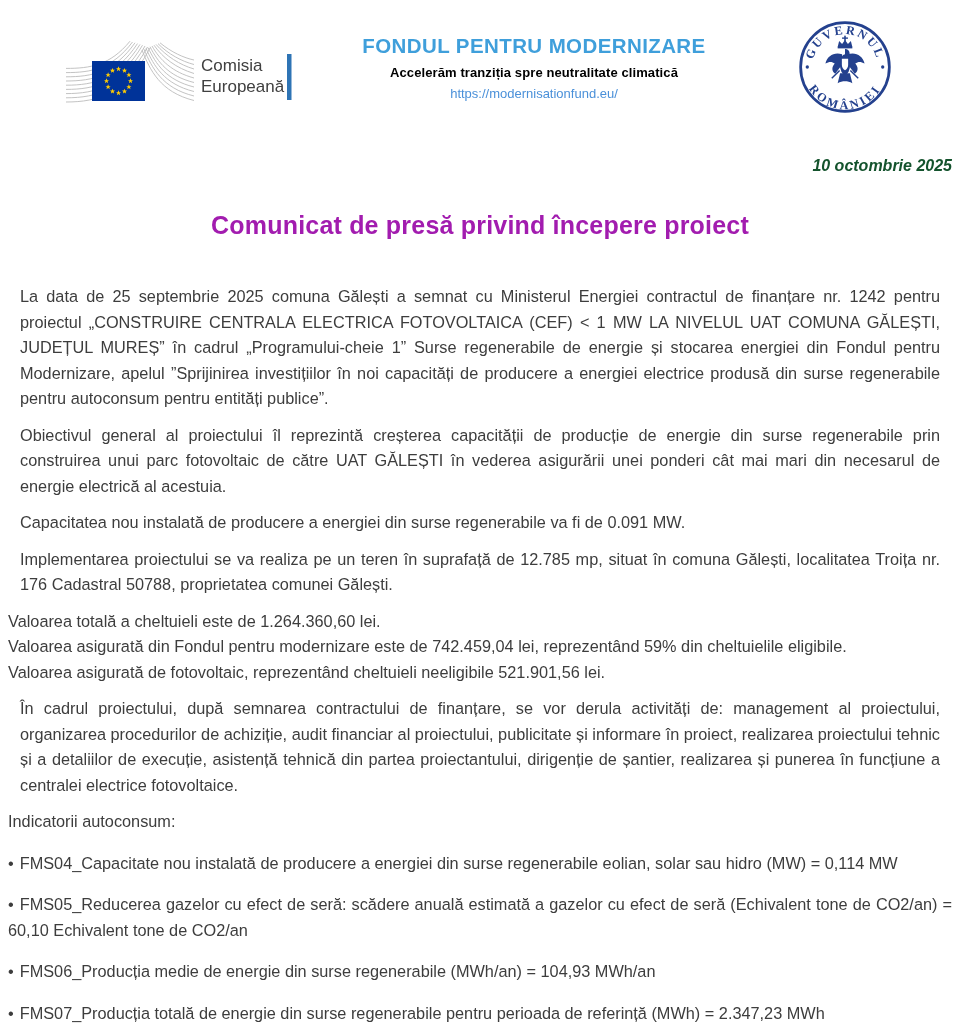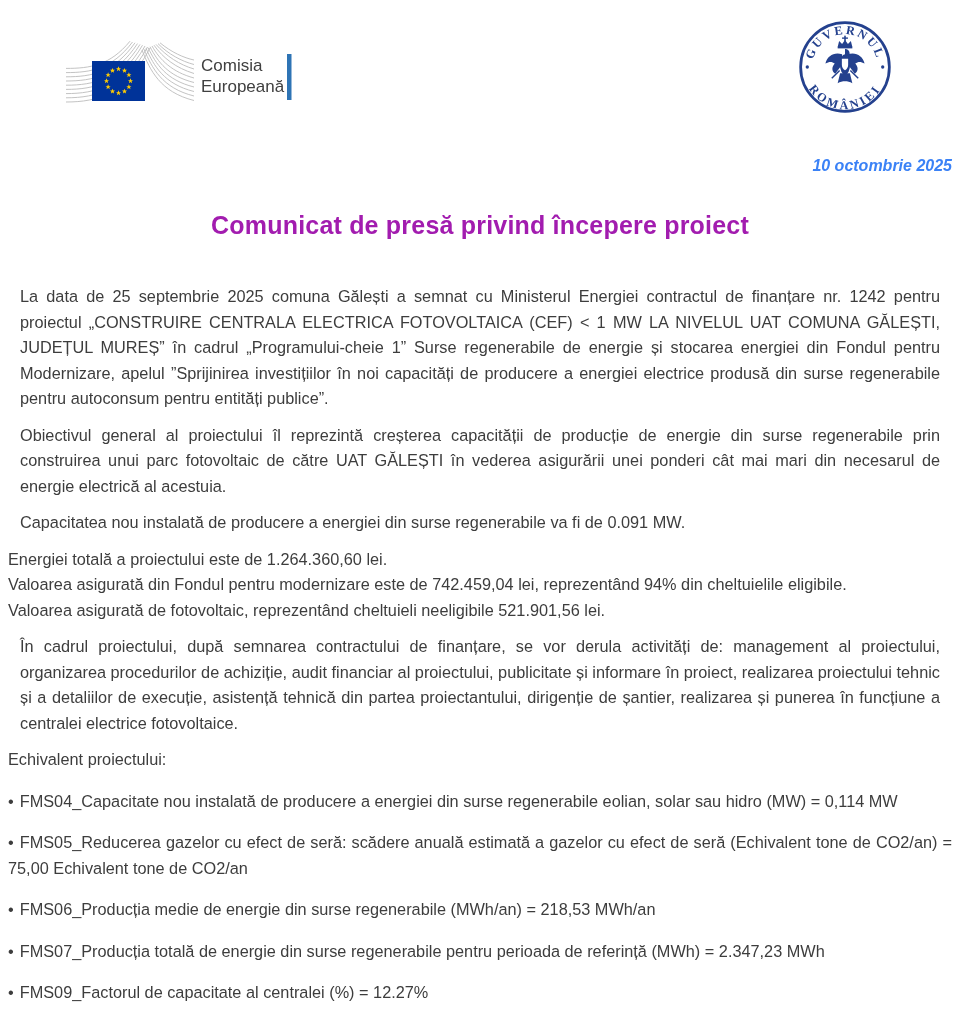--- a/index.html
+++ b/index.html
@@ -12,21 +12,21 @@
   .header{position:relative;height:130px;}
   .eu-logo{position:absolute;left:56px;top:38px;text-decoration:underline;}
   .fund-block{position:absolute;left:330px;top:34px;width:392px;text-align:center;}
   .fund-title{font-size:20.5px;font-weight:bold;color:#3f9fdb;letter-spacing:.4px;line-height:1.15;}
   .fund-tagline{font-size:13px;font-weight:bold;color:#000;margin-top:7px;letter-spacing:.1px;}
   .fund-url{font-size:13px;margin-top:6px;}
   .fund-url a{color:#4a90d9;text-decoration:none;}
   .gov-seal{position:absolute;left:790px;top:20px;}
   
   .date-row{margin-top:26px;text-align:right;font-size:16px;font-weight:bold;
-    font-style:italic;color:#3b82f6;line-height:20px;}
+    font-style:italic;color:#14532d;line-height:20px;}
   .doc-title{margin-top:34px;text-align:center;font-size:25px;font-weight:bold;
     color:#a21caf;letter-spacing:.2px;line-height:30px;}
   
   .content{margin-top:44px;font-size:16.3px;line-height:25.5px;color:#3d3d3d;}
   .content p{margin:0 12px 11px;text-align:justify;}
   .financials{margin:0 0 11px;}
   .financials p{margin:0;}
   .indicators-heading{margin:0 0 3px !important;text-align:left !important;}
   .indicator{margin:16px 0 5px !important;}
   .bullet{margin-right:6px;}
@@ -82,20 +82,27 @@
           </g>
         </g>
         <g font-family="Liberation Sans, sans-serif" font-size="17" font-weight="500" fill="#404040">
           <text x="137" y="33">Comisia</text>
           <text x="137" y="54">Europeană</text>
         </g>
         <rect x="223" y="16" width="4.5" height="46" fill="#2e74b5"></rect>
       </svg>
     </div>
 
+    <div class="fund-block">
+      <div class="fund-title">FONDUL PENTRU MODERNIZARE</div>
+      <div class="fund-tagline">Accelerăm tranziția spre neutralitate climatică</div>
+      <div class="fund-url">
+        <a href="#">https://modernisationfund.eu/</a>
+      </div>
+    </div>
 
     <div class="gov-seal">
       <svg width="94" height="94" viewBox="-48 -48 96 96">
         <defs>
           <path id="arcTop" d="M-33.5,0 A33.5,33.5 0 0 1 33.5,0" fill="none"></path>
           <path id="arcBot" d="M-43,0 A43,43 0 0 0 43,0" fill="none"></path>
           <path id="rwing" d="M3,-13 C11,-15.5 18,-11.5 20,-3.5 C16,-6 13,-5.5 10.5,-3.5 C14,0.5 13.5,4.5 10,7 L2.5,-3 Z"></path>
         </defs>
         <circle r="45.3" fill="none" stroke="#24418e" stroke-width="2.8"></circle>
         <g font-family="Liberation Serif, serif" font-size="12.5" font-weight="bold" fill="#24418e">
@@ -126,31 +133,32 @@
   </div>
 
   <div class="date-row">10 octombrie 2025</div>
 
   <div class="doc-title">Comunicat de presă privind începere proiect</div>
 
   <div class="content">
     <p>La data de 25 septembrie 2025 comuna Gălești a semnat cu Ministerul Energiei contractul de finanțare nr. 1242 pentru proiectul „CONSTRUIRE CENTRALA ELECTRICA FOTOVOLTAICA (CEF) &lt; 1 MW LA NIVELUL UAT COMUNA GĂLEȘTI, JUDEȚUL MUREȘ” în cadrul „Programului-cheie 1” Surse regenerabile de energie și stocarea energiei din Fondul pentru Modernizare, apelul ”Sprijinirea investițiilor în noi capacități de producere a energiei electrice produsă din surse regenerabile pentru autoconsum pentru entități publice”.</p>
     <p>Obiectivul general al proiectului îl reprezintă creșterea capacității de producție de energie din surse regenerabile prin construirea unui parc fotovoltaic de către UAT GĂLEȘTI în vederea asigurării unei ponderi cât mai mari din necesarul de energie electrică al acestuia.</p>
     <p>Capacitatea nou instalată de producere a energiei din surse regenerabile va fi de 0.091 MW.</p>
+    <p>Implementarea proiectului se va realiza pe un teren în suprafață de 12.785 mp, situat în comuna Gălești, localitatea Troița nr. 176 Cadastral 50788, proprietatea comunei Gălești.</p>
 
     <div class="financials">
-      <p>Energiei totală a proiectului este de 1.264.360,60 lei.</p>
-      <p>Valoarea asigurată din Fondul pentru modernizare este de 742.459,04 lei, reprezentând 94% din cheltuielile eligibile.</p>
+      <p>Valoarea totală a cheltuieli este de 1.264.360,60 lei.</p>
+      <p>Valoarea asigurată din Fondul pentru modernizare este de 742.459,04 lei, reprezentând 59% din cheltuielile eligibile.</p>
       <p>Valoarea asigurată de fotovoltaic, reprezentând cheltuieli neeligibile 521.901,56 lei.</p>
     </div>
 
     <p>În cadrul proiectului, după semnarea contractului de finanțare, se vor derula activități de: management al proiectului, organizarea procedurilor de achiziție, audit financiar al proiectului, publicitate și informare în proiect, realizarea proiectului tehnic și a detaliilor de execuție, asistență tehnică din partea proiectantului, dirigenție de șantier, realizarea și punerea în funcțiune a centralei electrice fotovoltaice.</p>
 
-    <p class="indicators-heading">Echivalent proiectului:</p>
+    <p class="indicators-heading">Indicatorii autoconsum:</p>
 
     <p class="indicator"><span class="bullet">•</span><span>FMS04_Capacitate nou instalată de producere a energiei din surse regenerabile eolian, solar sau hidro (MW) = 0,114 MW</span></p>
-    <p class="indicator"><span class="bullet">•</span><span>FMS05_Reducerea gazelor cu efect de seră: scădere anuală estimată a gazelor cu efect de seră (Echivalent tone de CO2/an) = 75,00 Echivalent tone de CO2/an</span></p>
-    <p class="indicator"><span class="bullet">•</span><span>FMS06_Producția medie de energie din surse regenerabile (MWh/an) = 218,53 MWh/an</span></p>
+    <p class="indicator"><span class="bullet">•</span><span>FMS05_Reducerea gazelor cu efect de seră: scădere anuală estimată a gazelor cu efect de seră (Echivalent tone de CO2/an) = 60,10 Echivalent tone de CO2/an</span></p>
+    <p class="indicator"><span class="bullet">•</span><span>FMS06_Producția medie de energie din surse regenerabile (MWh/an) = 104,93 MWh/an</span></p>
     <p class="indicator"><span class="bullet">•</span><span>FMS07_Producția totală de energie din surse regenerabile pentru perioada de referință (MWh) = 2.347,23 MWh</span></p>
     <p class="indicator"><span class="bullet">•</span><span>FMS09_Factorul de capacitate al centralei (%) = 12.27%</span></p>
   </div>
 
 </div>
 
 </body></html>

